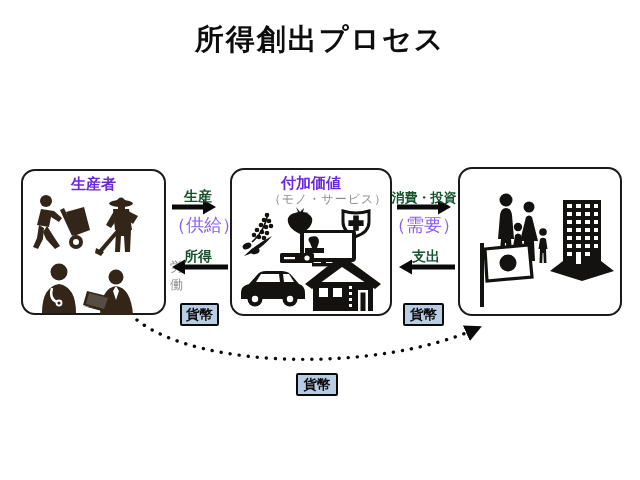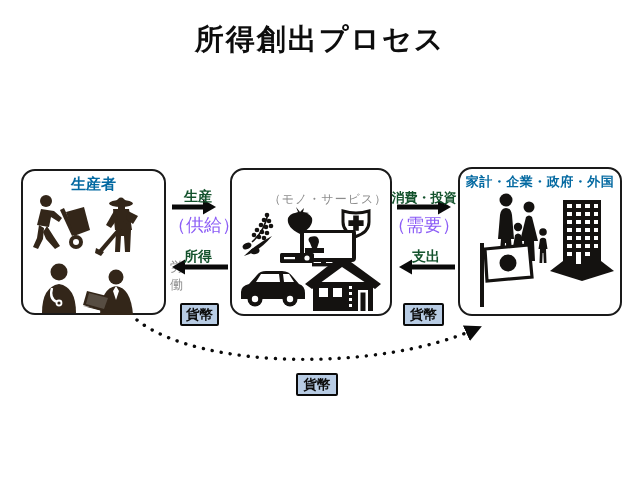--- a/index.html
+++ b/index.html
@@ -3,21 +3,21 @@
 <meta charset="utf-8">
 <style>
   html,body{margin:0;padding:0;background:#fff;}
   body{width:640px;height:480px;overflow:hidden;
        font-family:"Liberation Sans","DejaVu Sans",sans-serif;color:#111;}
   #canvas{position:relative;width:640px;height:480px;background:#fff;}
   .abs{position:absolute;}
   .page-title{left:0;top:20px;width:640px;text-align:center;
               font-size:29px;font-weight:bold;letter-spacing:2px;color:#0d0d0d;}
   .node-box{border:2.2px solid #1a1a1a;border-radius:14px;background:#fff;box-sizing:border-box;}
-  .box-title{width:100%;text-align:center;font-weight:bold;font-size:15px;color:#0369a1;}
+  .box-title{width:100%;text-align:center;font-weight:bold;font-size:15px;color:#6d28d9;}
   .box-subtitle{width:100%;text-align:center;font-size:12px;color:#8c8c8c;letter-spacing:1px;margin-left:17px;}
   .gap-label{text-align:center;font-weight:bold;font-size:14px;color:#14532d;white-space:nowrap;}
   .gap-sublabel{text-align:right;font-size:18px;color:#8b5cf6;white-space:nowrap;}
   .money-badge{border:2.2px solid #0a0a0a;background:#b8cce4;box-sizing:border-box;
                display:flex;align-items:center;justify-content:center;
                font-weight:bold;font-size:13.5px;color:#0d0d0d;border-radius:2px;margin-top:28px;}
   .note-gray{font-size:13px;color:#8c8c8c;}
   svg{display:block;}
   #flow-overlay{left:0;top:0;pointer-events:none;}
 </style>
@@ -68,20 +68,21 @@
       <path d="M33 17 L30 22 L33 31 L36 22 Z" fill="#fff"></path>
       <path d="M4 22 L28 28 L23 43 L0 36 Z"></path>
       <path d="M0 37 L23 43 L44 45 L20 40 Z"></path>
       <path d="M6 24 L25 29 L21 40 L3 35 Z" fill="#fff" opacity="0.18"></path>
     </svg>
 
     <div class="abs note-gray" style="left:104px;top:87px;margin-left:43px;">労働</div>
   </div>
 
   <div class="abs node-box" style="left:230px;top:168px;width:162px;height:148px;">
+    <div class="abs box-title" style="top:4px;">付加価値</div>
     <div class="abs box-subtitle" style="top:21px;">（モノ・サービス）</div>
 
     <svg class="abs" style="left:8px;top:40px;" width="44" height="47" viewBox="0 0 44 47" fill="#141210">
       <path d="M12 32 Q24 22 28 4" stroke="#141210" stroke-width="1.6" fill="none"></path>
       <circle cx="27" cy="5" r="2.3"></circle>
         <circle cx="24" cy="10" r="2.3"></circle>
         <circle cx="29" cy="11" r="2.3"></circle>
       <circle cx="21" cy="15" r="2.3"></circle>
         <circle cx="26" cy="17" r="2.3"></circle>
         <circle cx="31" cy="16" r="2.3"></circle>
@@ -134,21 +135,20 @@
       <rect x="44" y="28" width="3" height="3" fill="#fff"></rect>
         <rect x="44" y="34" width="3" height="3" fill="#fff"></rect>
       <rect x="44" y="40" width="3" height="3" fill="#fff"></rect>
         <rect x="44" y="46" width="3" height="3" fill="#fff"></rect>
       <rect x="53" y="32" width="10" height="21" fill="#fff"></rect>
       <rect x="55.5" y="34.5" width="5" height="18.5" fill="#141210"></rect>
     </svg>
   </div>
 
   <div class="abs node-box" style="left:458px;top:167px;width:164px;height:149px;">
-    <div class="abs box-title" style="top:4px;font-size:13px;letter-spacing:0.5px;">家計・企業・政府・外国</div>
 
     <svg class="abs" style="left:32px;top:24px;" width="60" height="72" viewBox="0 0 60 72" fill="#141210">
       <circle cx="14" cy="7" r="6.5"></circle>
       <path d="M7 70 L9 46 L6 46 L8 22 Q9 15 14 15 Q19 15 20 22 L22 46 L19 46 L21 70 L15 70 L14 50 L13 50 L12 70 Z"></path>
       <circle cx="37" cy="14" r="5.5"></circle>
       <path d="M31 68 L32 48 L28 48 L34 24 Q37 21 40 24 L46 48 L42 48 L43 68 L38 68 L37.5 52 L36.5 52 L36 68 Z"></path>
       <circle cx="26" cy="34" r="4.2"></circle>
       <path d="M22 70 L23 54 L21 54 L23 42 Q26 39 29 42 L31 54 L29 54 L30 70 L26.8 70 L26.3 58 L25.7 58 L25.2 70 Z"></path>
       <circle cx="51" cy="39" r="3.8"></circle>
       <path d="M47.5 70 L48 56 L46.5 56 L48 46 Q51 43.5 54 46 L55.5 56 L54 56 L54.5 70 L51.8 70 L51.4 60 L50.6 60 L50.2 70 Z"></path>

